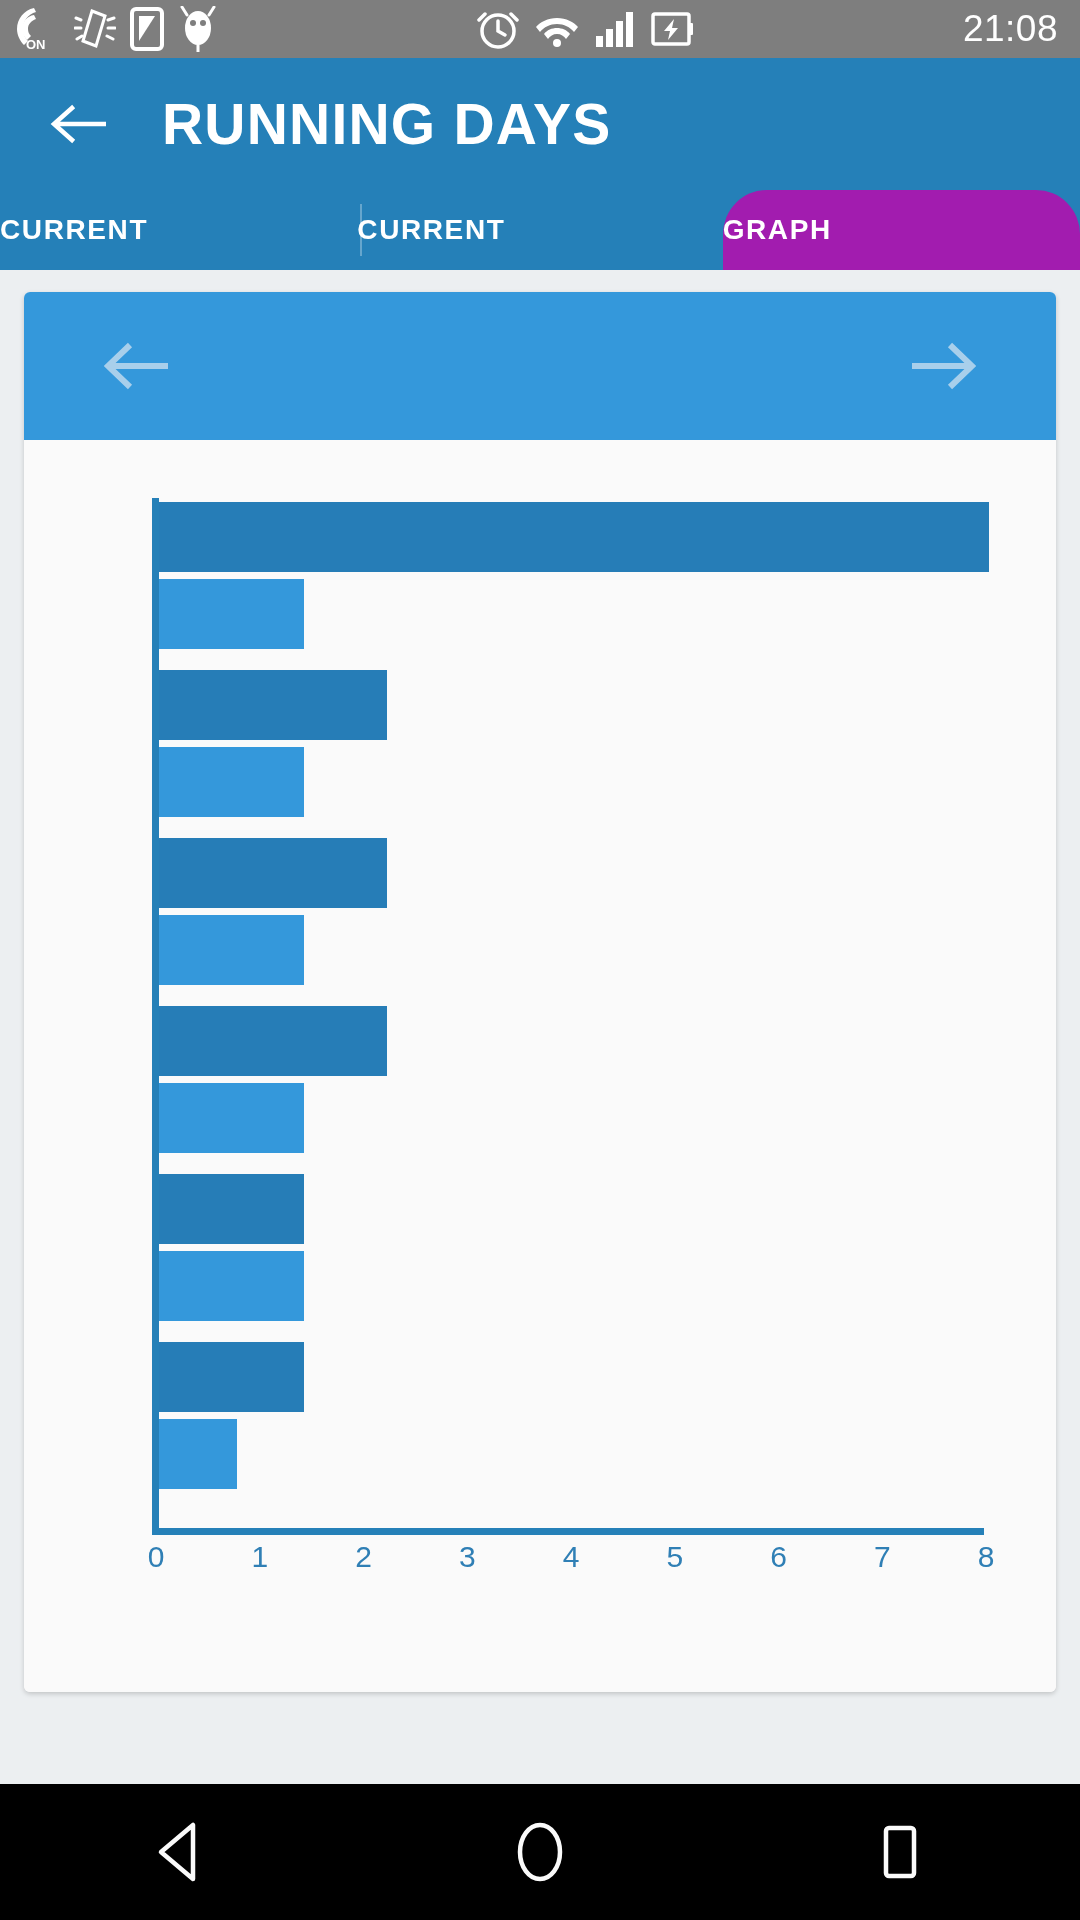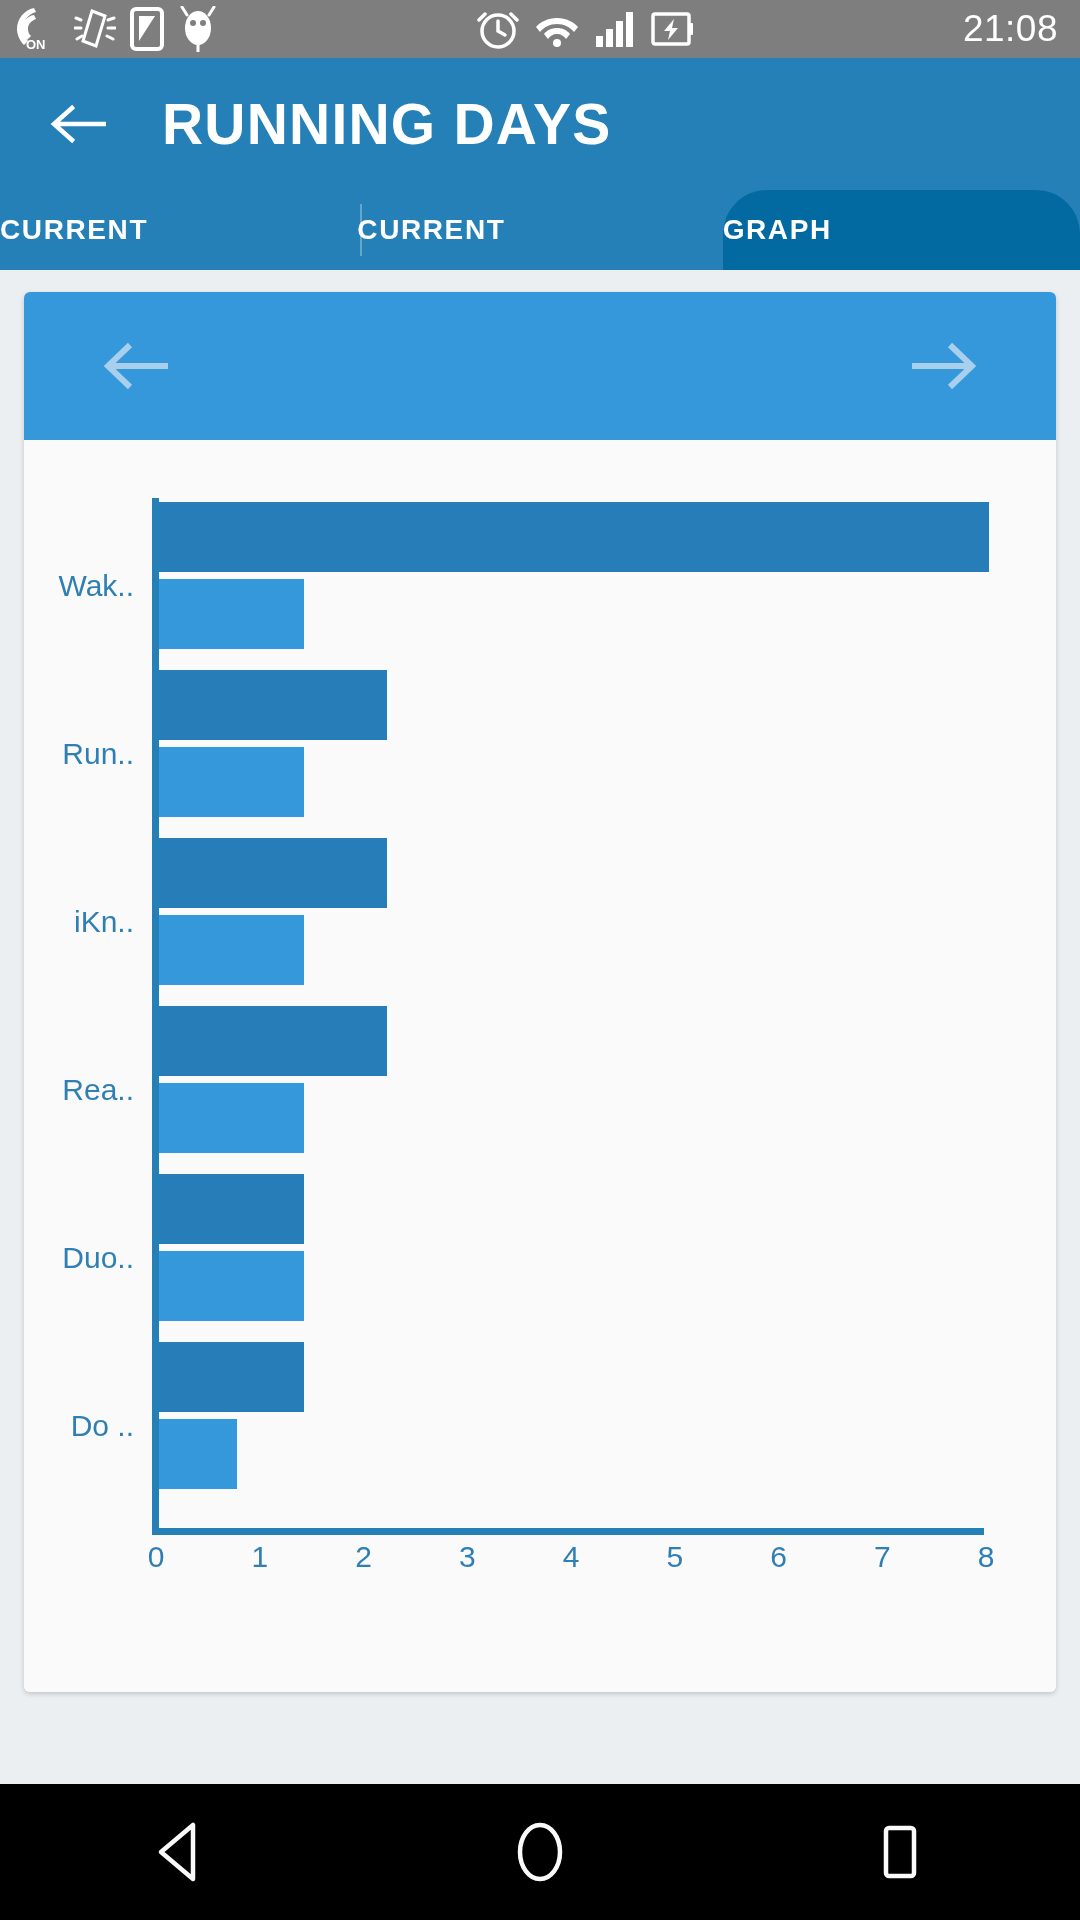--- a/index.html
+++ b/index.html
@@ -96,21 +96,21 @@
   .tab-divider {
     position: absolute;
     top: 14px;
     bottom: 14px;
     width: 2px;
     background: rgba(255,255,255,0.30);
     z-index: 1;
   }
   .tab-divider.d1 { left: 360px; }
   .tab.selected {
-    background: #0369a1;
+    background: #a21caf;
     border-radius: 44px 44px 0 0;
     margin-left: 8px;
   }
 
   
   .content {
     background: #eceff1;
     height: 1572px;
     box-sizing: border-box;
     padding: 22px 24px 0 24px;
@@ -332,28 +332,20 @@
           <path d="M2 27 L60 27 M40 6 L62 27 L40 48" fill="none" stroke="#a8cfeb" stroke-width="6" stroke-linecap="butt"></path>
         </svg>
       </div>
     </div>
 
     <div class="chart-area">
       <div class="chart-inner">
         <div class="y-axis"></div>
         <div class="x-axis"></div>
 
-        <div class="y-labels">
-          <div class="y-label">Wak..</div>
-          <div class="y-label">Run..</div>
-          <div class="y-label">iKn..</div>
-          <div class="y-label">Rea..</div>
-          <div class="y-label">Duo..</div>
-          <div class="y-label">Do ..</div>
-        </div>
 
         <div class="bars">
           <div class="bar-group">
             <div class="bar dark" style="width: 830px; background: rgb(38, 125, 183);"></div>
             <div class="bar light" style="width: 145.25px; background: rgb(52, 152, 219);"></div>
           </div>
           <div class="bar-group">
             <div class="bar dark" style="width: 228.25px; background: rgb(38, 125, 183);"></div>
             <div class="bar light" style="width: 145.25px; background: rgb(52, 152, 219);"></div>
           </div>

